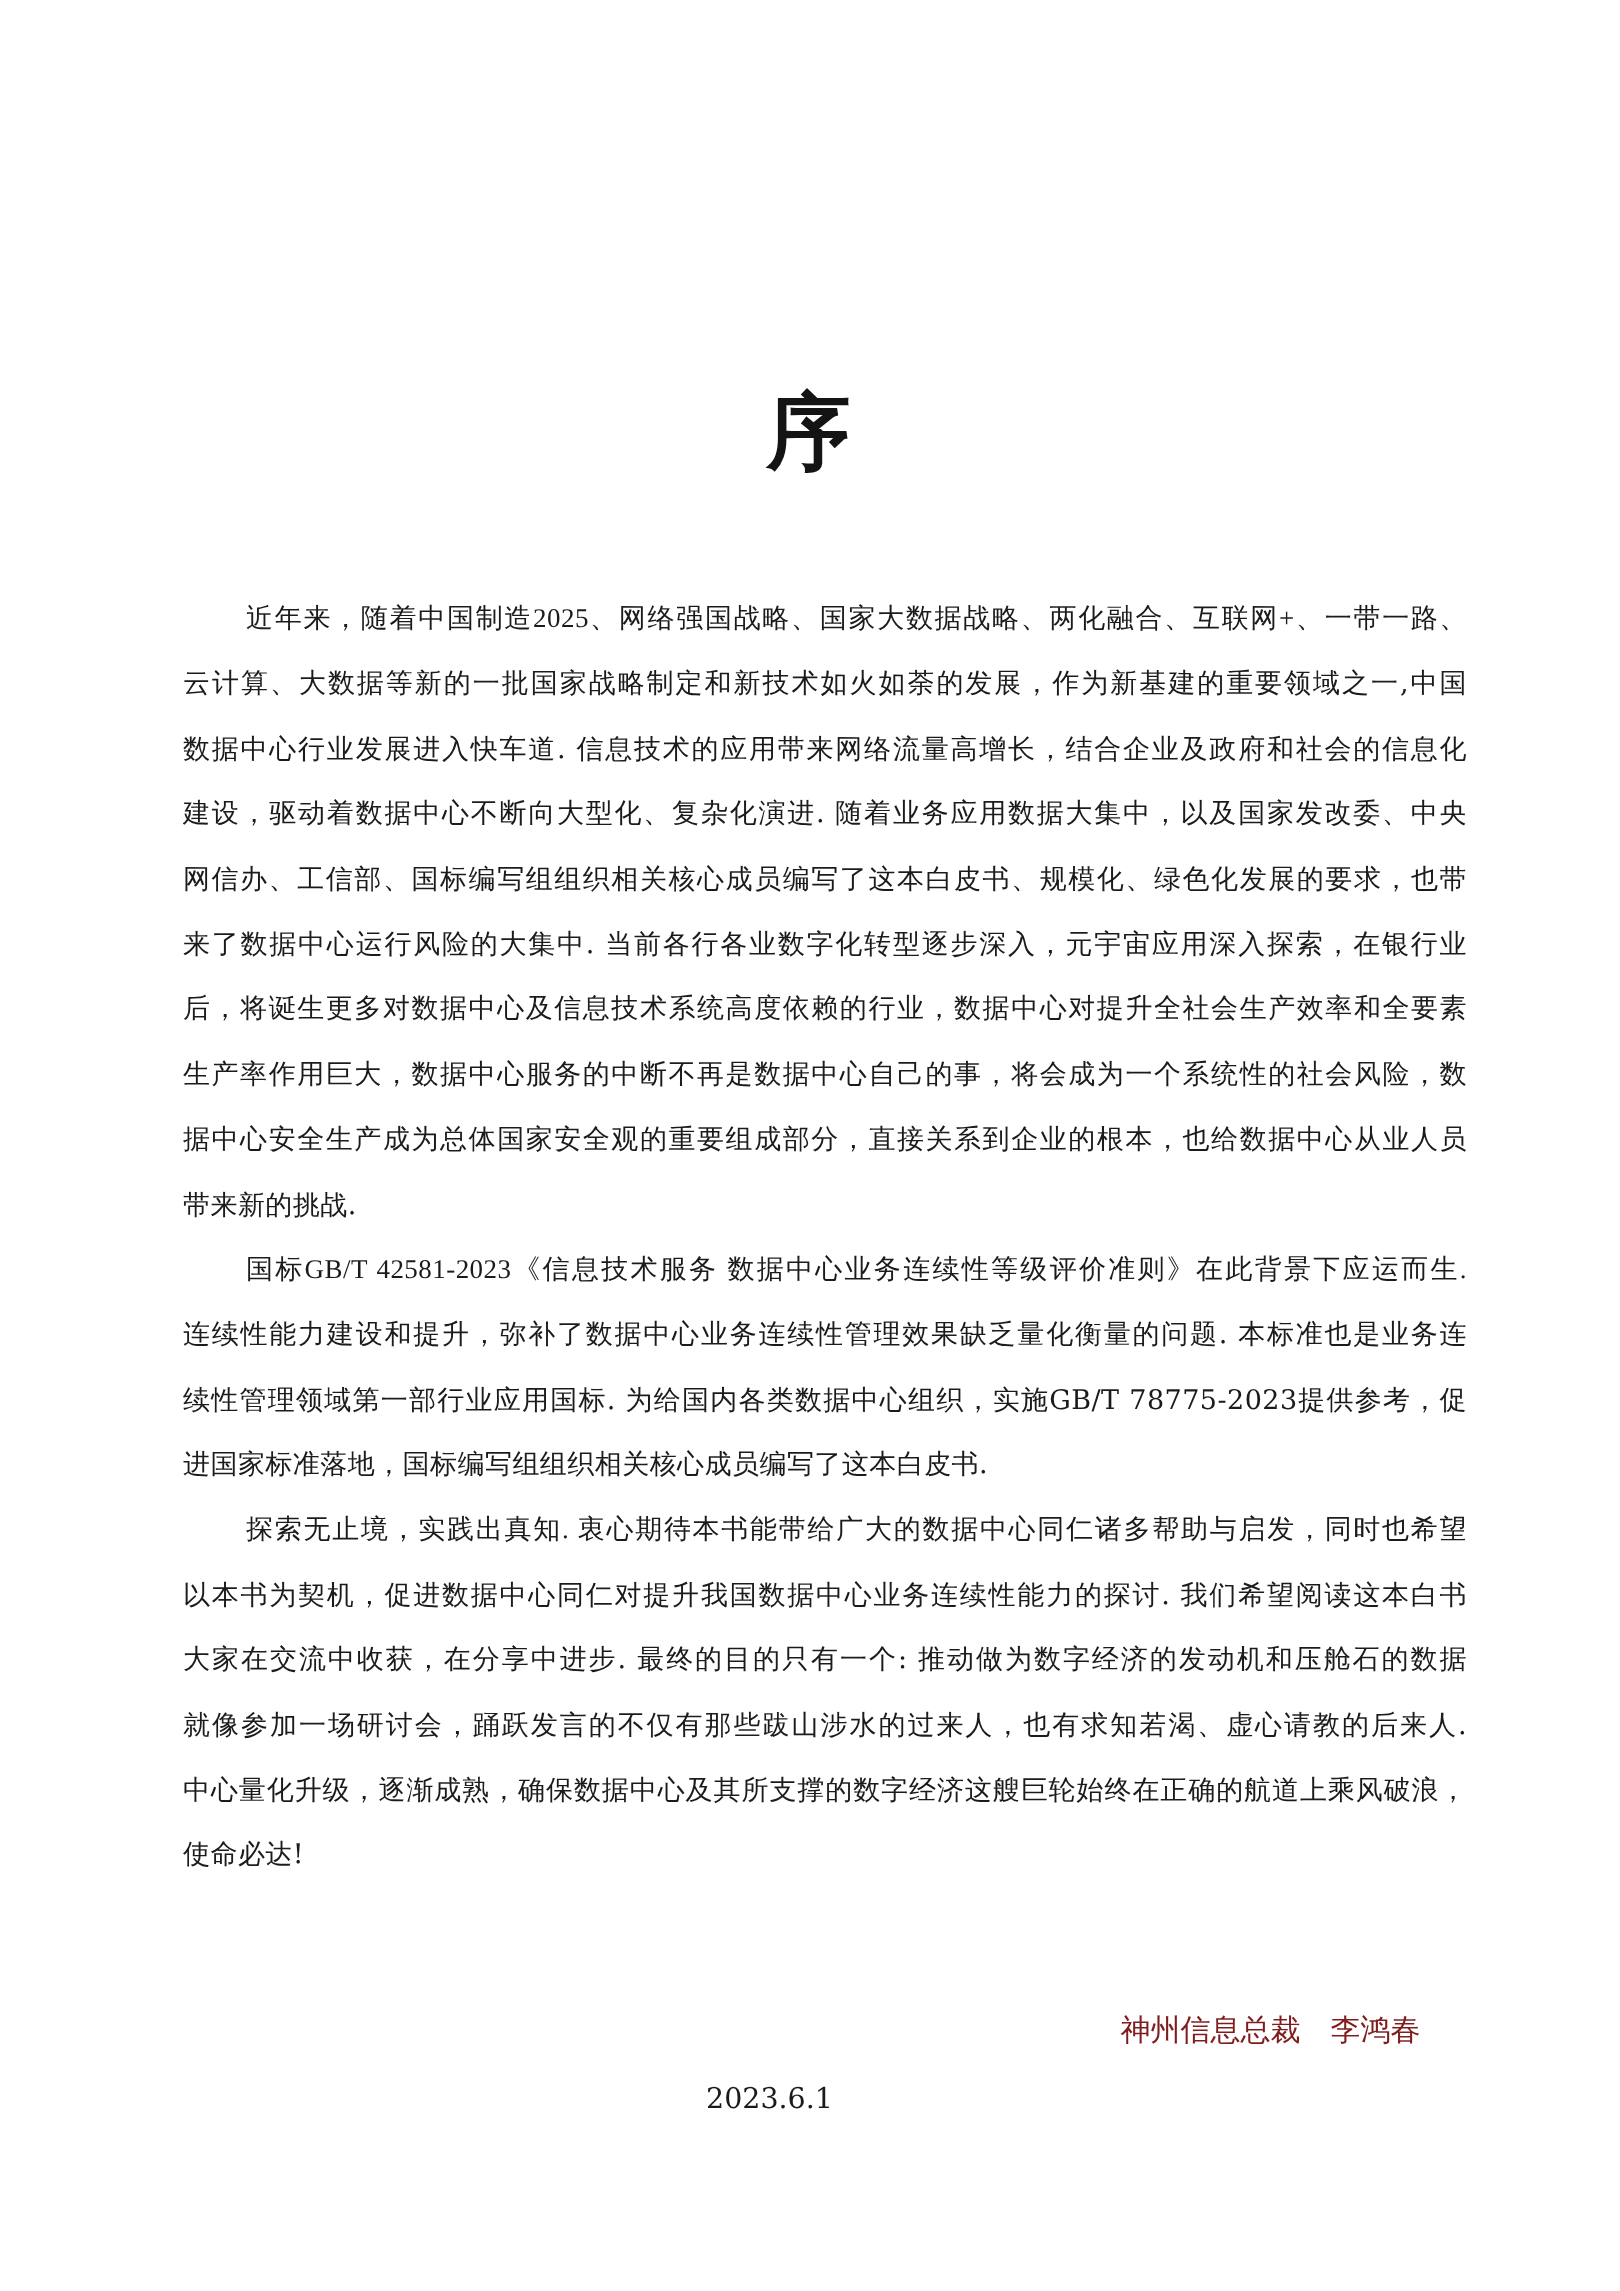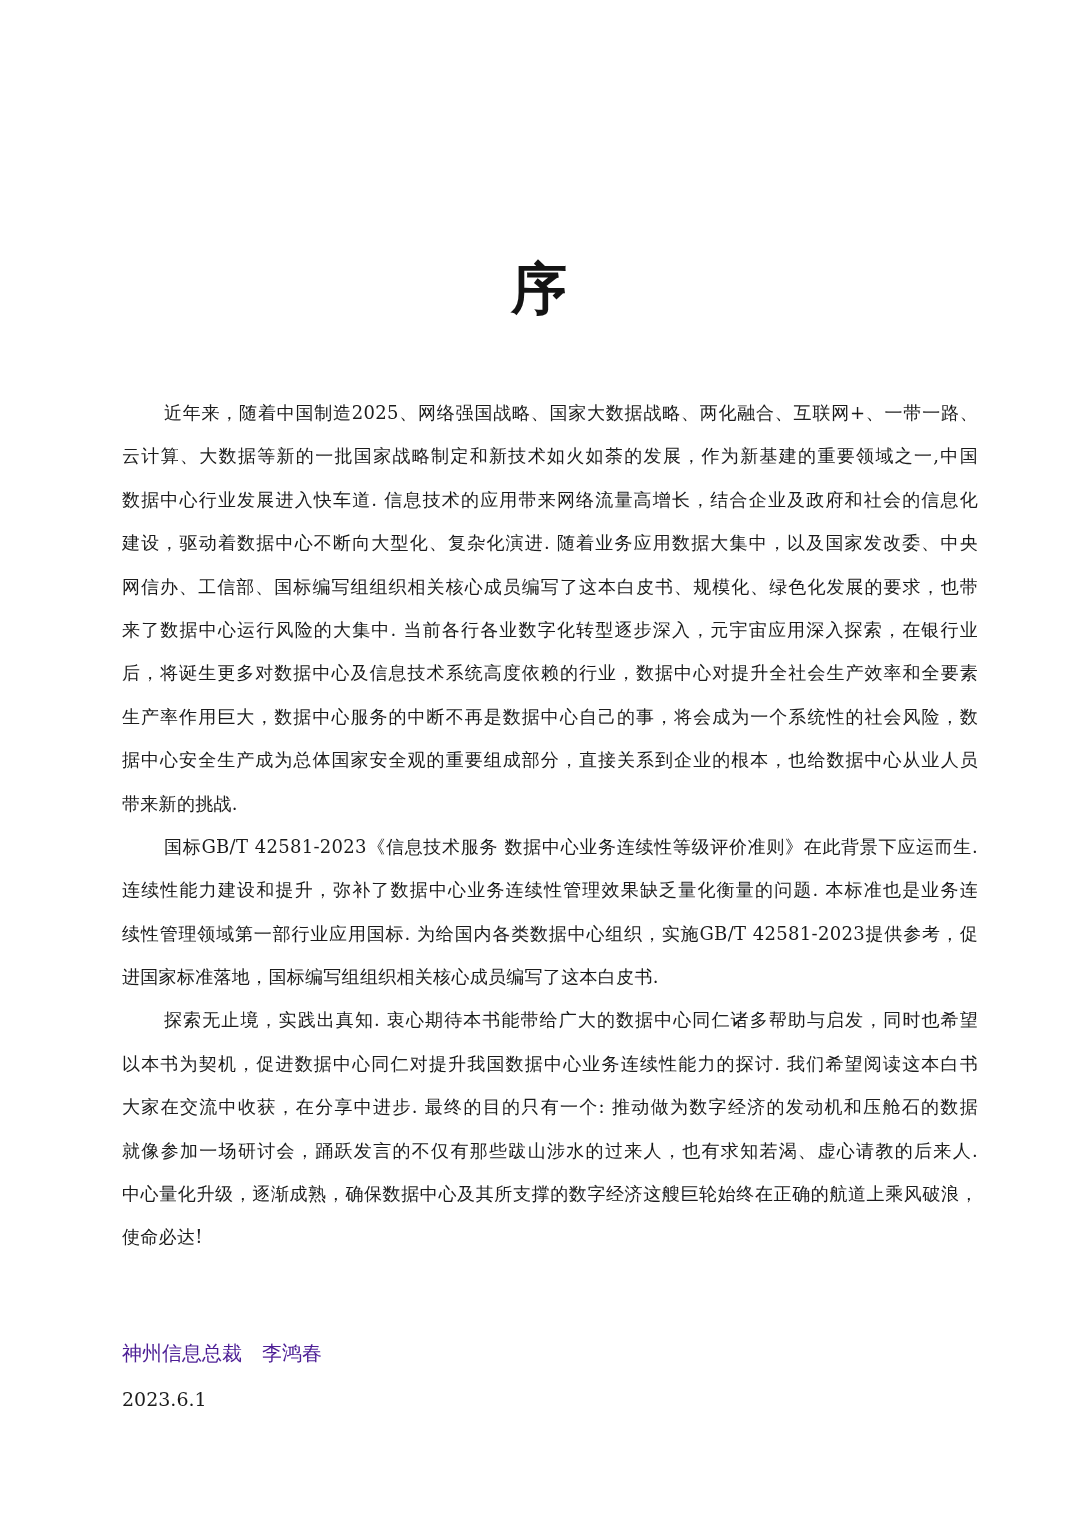--- a/index.html
+++ b/index.html
@@ -41,44 +41,45 @@
     height: 43.4px;
     text-align: justify;
     text-align-last: justify;
     text-justify: inter-character;
     letter-spacing: 0.3px;
     white-space: normal;
     overflow: hidden;
   }
   .text-line.first {
     text-indent: 42px;
+    font-family: Liberation Serif, serif;
   }
   .text-line.last {
     text-align-last: left;
   }
   .signature {
     position: absolute;
     top: 1332px;
     left: 122px;
     width: 856px;
     box-sizing: border-box;
     padding-right: 31px;
-    text-align: left;
+    text-align: right;
     font-size: 20px;
     line-height: 43px;
-    color: #4c1d95;
+    color: #7f1d1d;
   }
   .date {
     position: absolute;
     top: 1378px;
     left: 122px;
     width: 856px;
     box-sizing: border-box;
     padding-right: 74px;
-    text-align: left;
+    text-align: center;
     font-size: 19px;
     line-height: 43px;
     color: #1b1b1b;
   }
 </style>
 </head>
 <body>
 
 <div class="page">
   <h1 class="title">序</h1>
@@ -88,21 +89,21 @@
       <div class="text-line">数据中心行业发展进入快车道. 信息技术的应用带来网络流量高增长，结合企业及政府和社会的信息化</div>
       <div class="text-line">建设，驱动着数据中心不断向大型化、复杂化演进. 随着业务应用数据大集中，以及国家发改委、中央</div>
       <div class="text-line">网信办、工信部、国标编写组组织相关核心成员编写了这本白皮书、规模化、绿色化发展的要求，也带</div>
       <div class="text-line">来了数据中心运行风险的大集中. 当前各行各业数字化转型逐步深入，元宇宙应用深入探索，在银行业</div>
       <div class="text-line">后，将诞生更多对数据中心及信息技术系统高度依赖的行业，数据中心对提升全社会生产效率和全要素</div>
       <div class="text-line">生产率作用巨大，数据中心服务的中断不再是数据中心自己的事，将会成为一个系统性的社会风险，数</div>
       <div class="text-line">据中心安全生产成为总体国家安全观的重要组成部分，直接关系到企业的根本，也给数据中心从业人员</div>
       <div class="text-line last">带来新的挑战.</div>
       <div class="text-line first">国标GB/T 42581-2023《信息技术服务 数据中心业务连续性等级评价准则》在此背景下应运而生.</div>
       <div class="text-line">连续性能力建设和提升，弥补了数据中心业务连续性管理效果缺乏量化衡量的问题. 本标准也是业务连</div>
-      <div class="text-line">续性管理领域第一部行业应用国标. 为给国内各类数据中心组织，实施GB/T 42581-2023提供参考，促</div>
+      <div class="text-line">续性管理领域第一部行业应用国标. 为给国内各类数据中心组织，实施GB/T 78775-2023提供参考，促</div>
       <div class="text-line last">进国家标准落地，国标编写组组织相关核心成员编写了这本白皮书.</div>
       <div class="text-line first">探索无止境，实践出真知. 衷心期待本书能带给广大的数据中心同仁诸多帮助与启发，同时也希望</div>
       <div class="text-line">以本书为契机，促进数据中心同仁对提升我国数据中心业务连续性能力的探讨. 我们希望阅读这本白书</div>
       <div class="text-line">大家在交流中收获，在分享中进步. 最终的目的只有一个: 推动做为数字经济的发动机和压舱石的数据</div>
       <div class="text-line">就像参加一场研讨会，踊跃发言的不仅有那些跋山涉水的过来人，也有求知若渴、虚心请教的后来人.</div>
       <div class="text-line">中心量化升级，逐渐成熟，确保数据中心及其所支撑的数字经济这艘巨轮始终在正确的航道上乘风破浪，</div>
       <div class="text-line last">使命必达!</div>
     </div>
   <div class="signature">神州信息总裁　李鸿春</div>
   <div class="date">2023.6.1</div>

